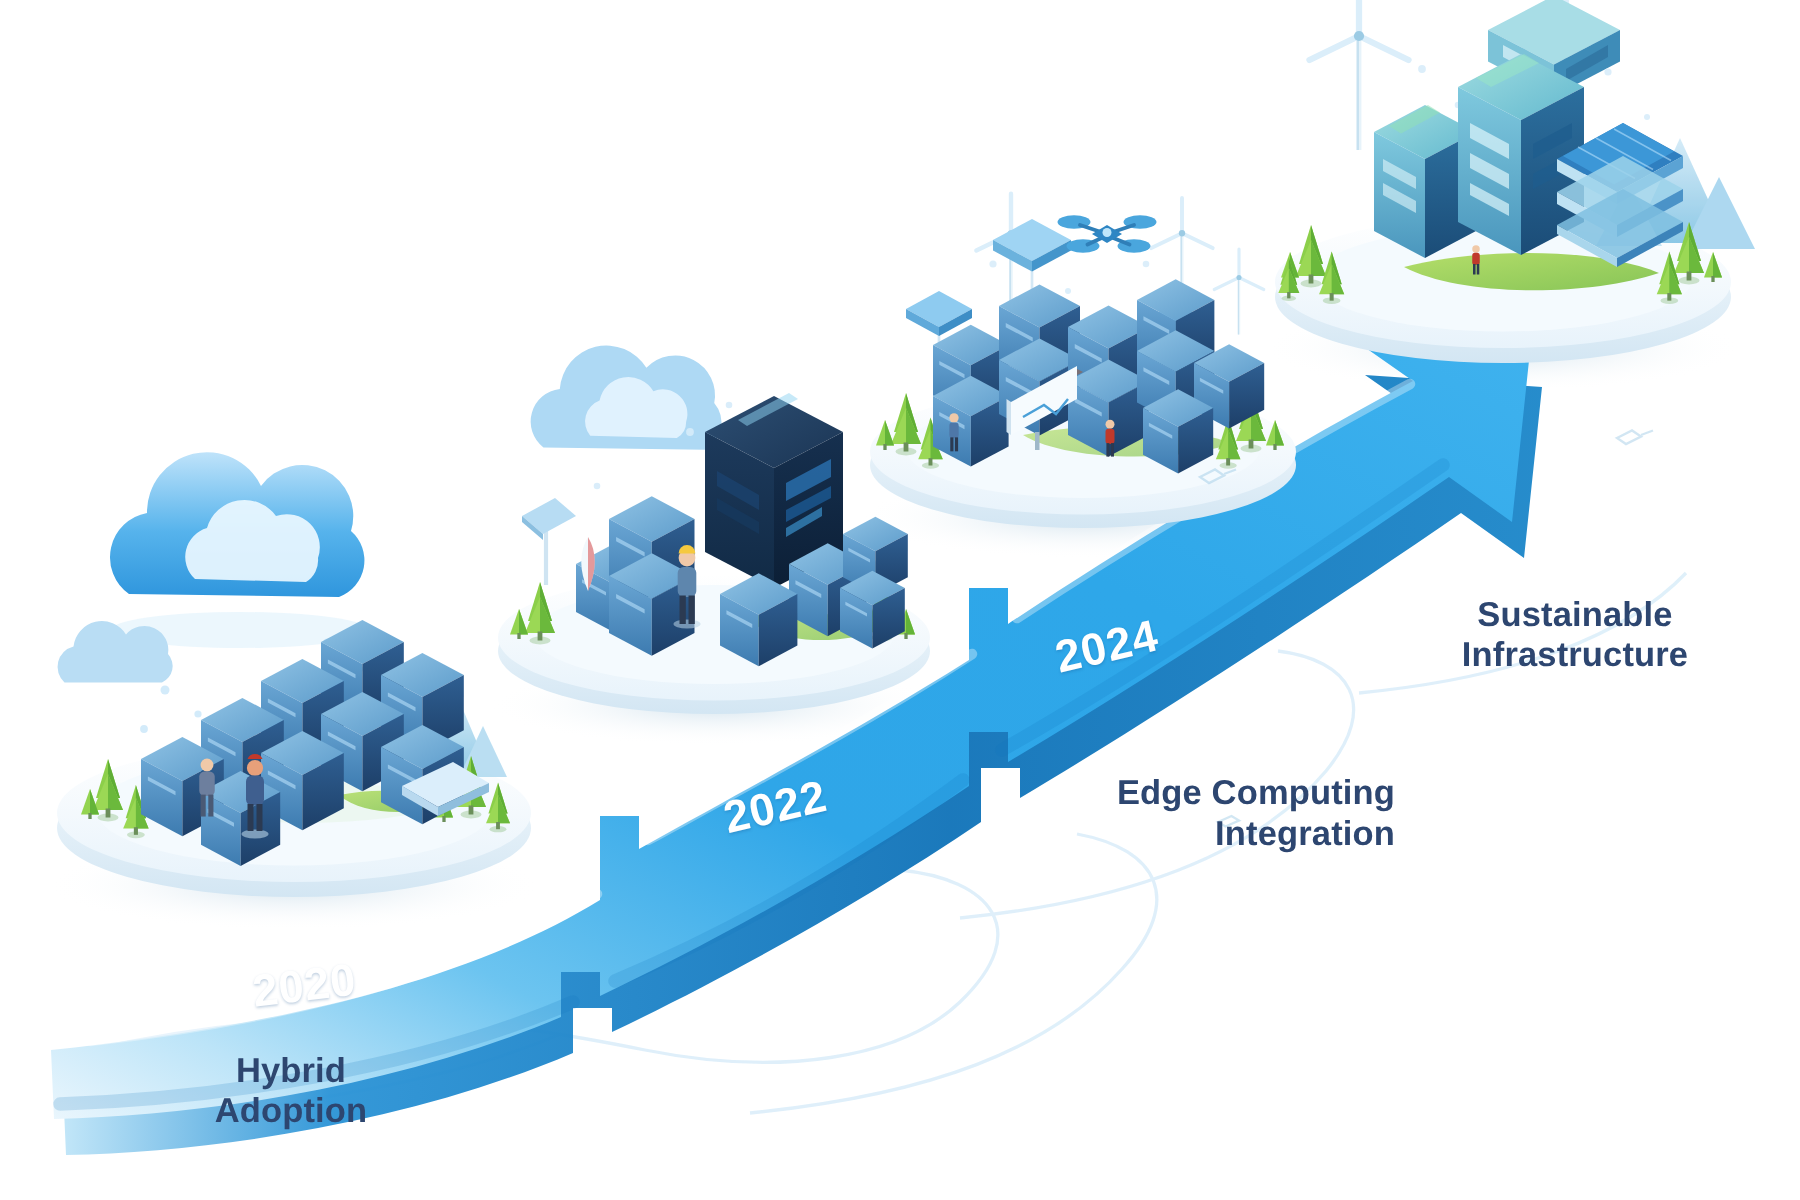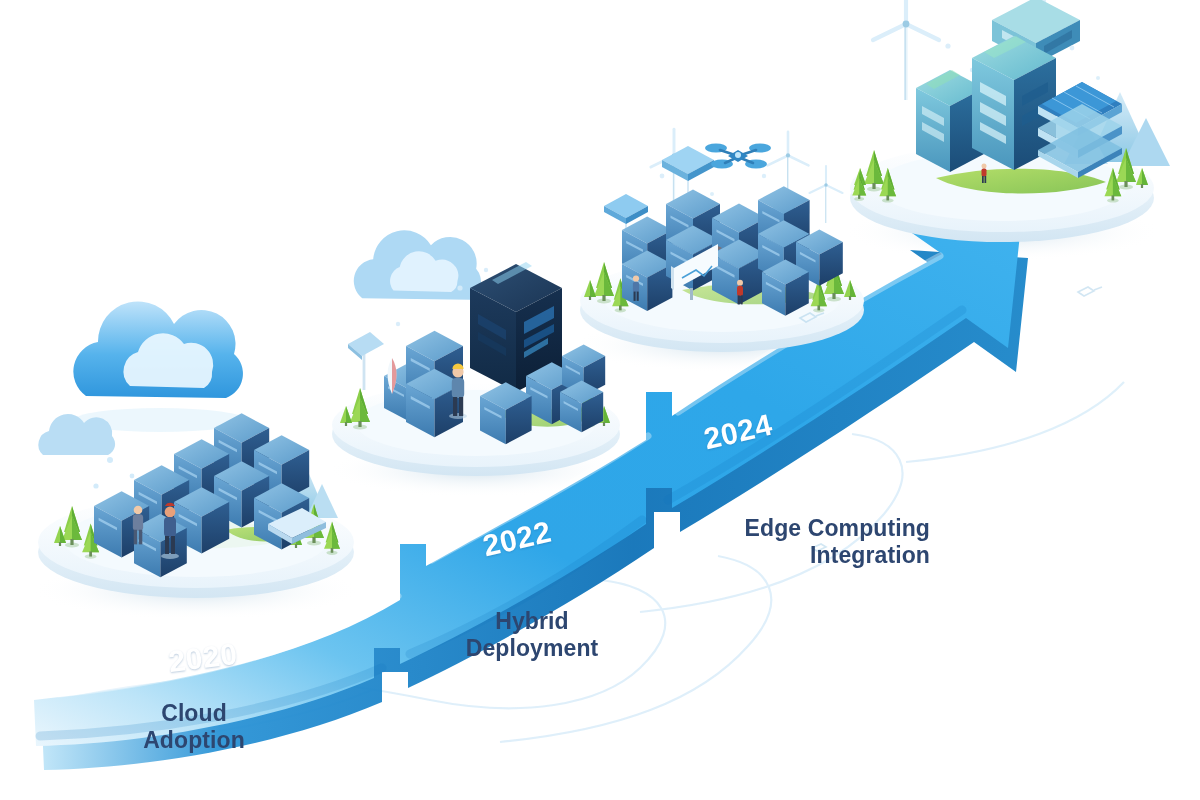--- a/index.html
+++ b/index.html
@@ -612,19 +612,19 @@
       <path d="M1078 292 l10 -5 l6 4 l-10 5 z"></path>
       <path d="M1094 290 l8 -3"></path>
       <path d="M812 548 l9 -4 l5 3 l-9 4 z"></path>
     </g>
   </svg>
 
   <div class="label year-label" id="yl0">2020</div>
   <div class="label year-label" id="yl1">2022</div>
   <div class="label year-label" id="yl2">2024</div>
 
-  <div class="label milestone-label" id="ml0">Cloud
+  <div class="label milestone-label" id="ml0">Hybrid
 Adoption</div>
-  <div class="label milestone-label" id="ml1">Hybrid
-Deployment</div>
   <div class="label milestone-label" id="ml2">Edge Computing
 Integration</div>
+  <div class="label milestone-label" id="ml3">Sustainable
+Infrastructure</div>
 </div>
 
 </body></html>

